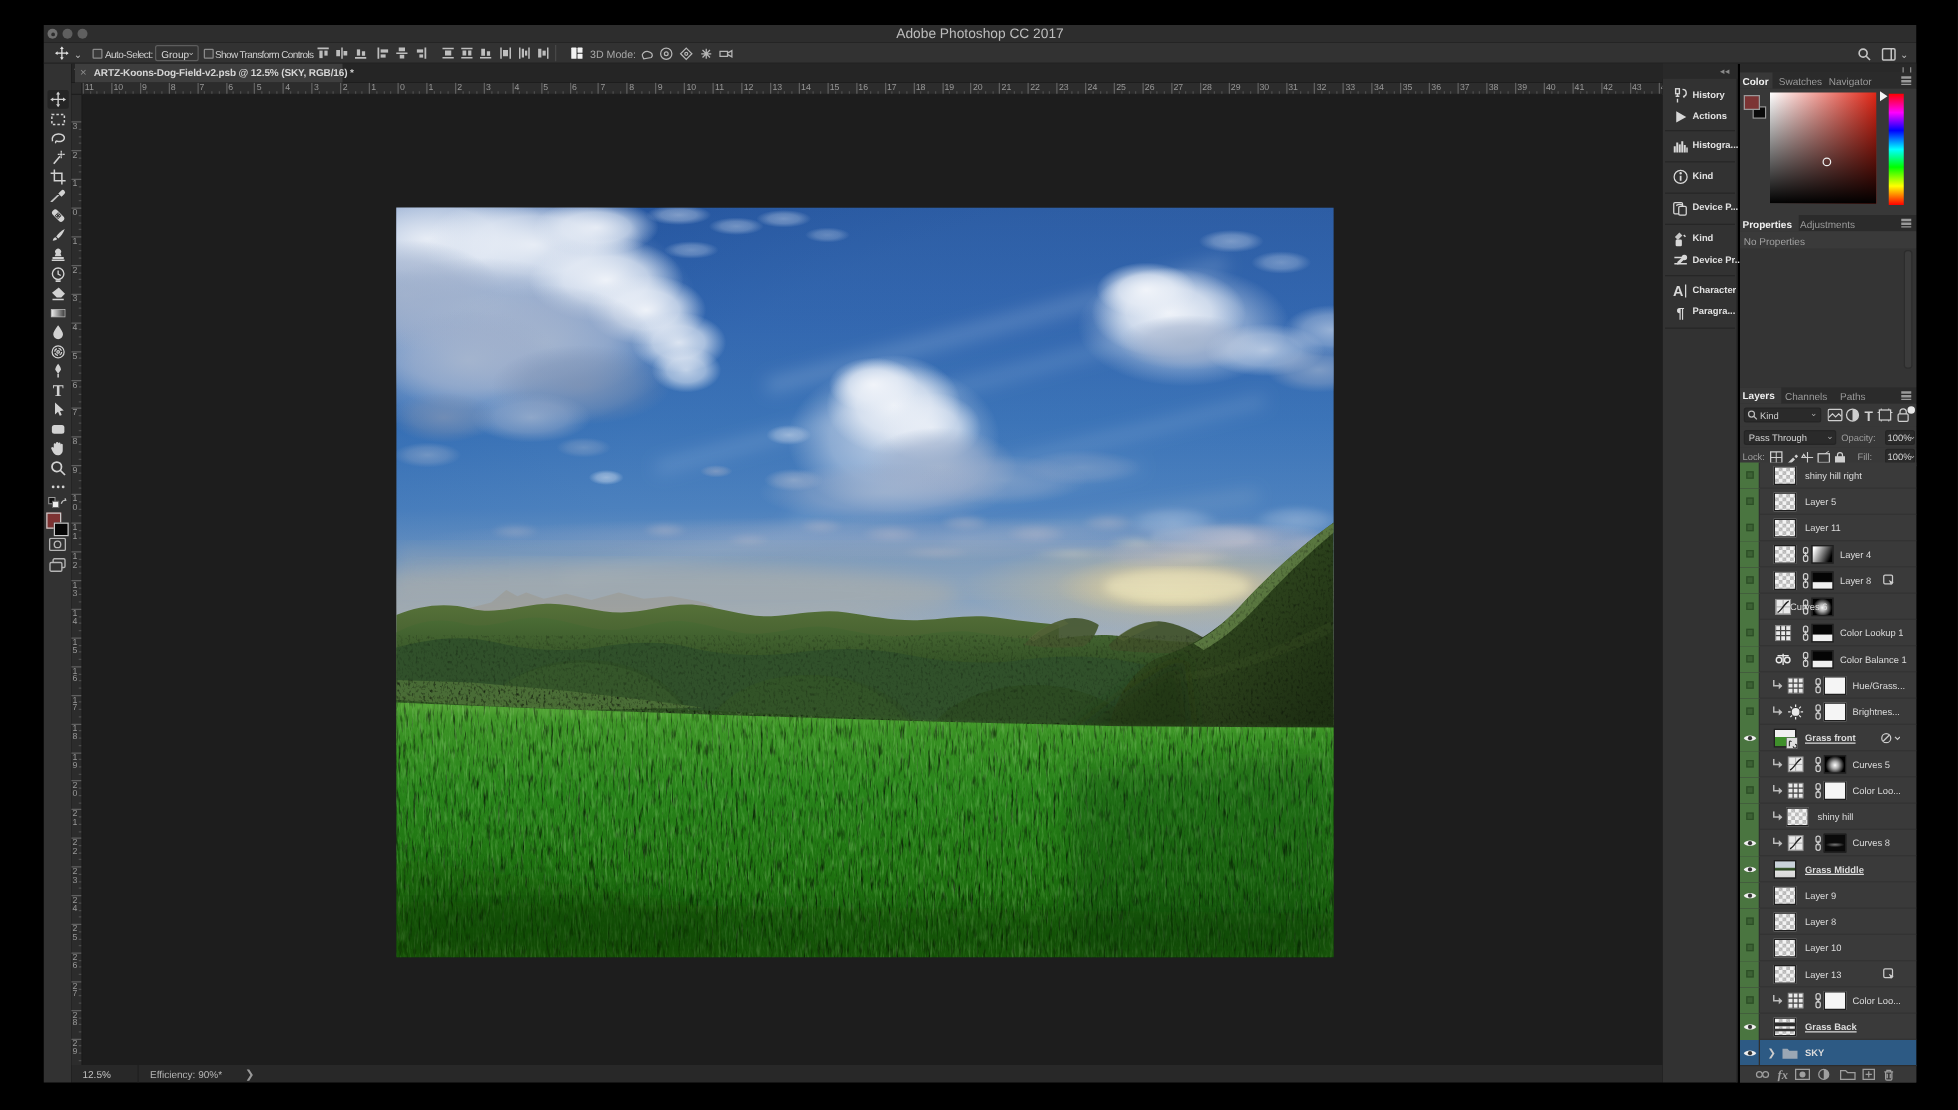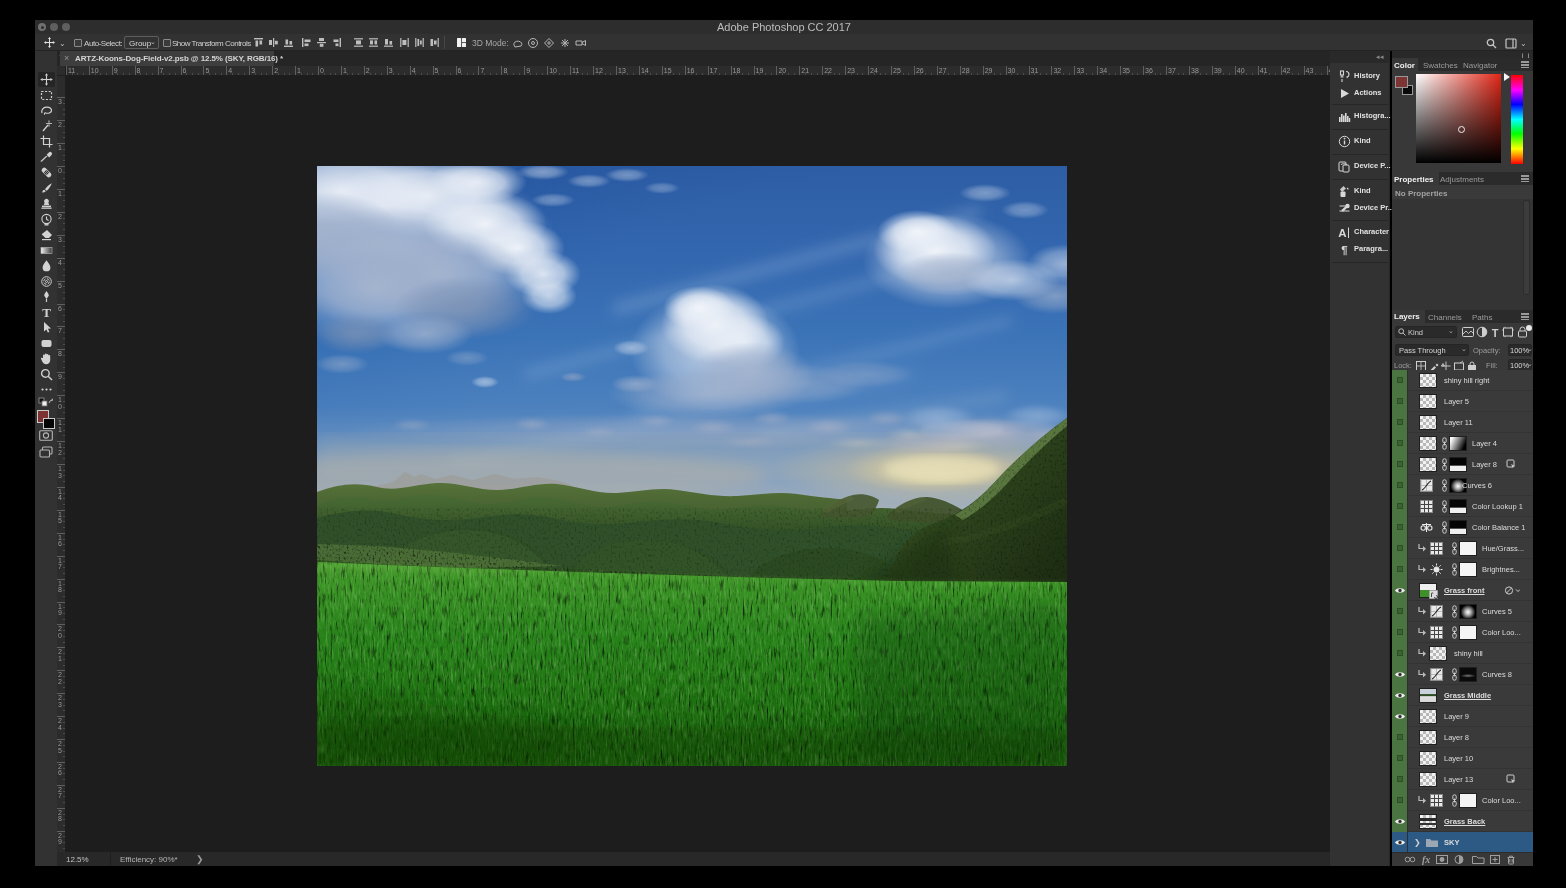--- a/index.html
+++ b/index.html
@@ -1175,21 +1175,21 @@
 <div class="abs" style="left:1416px;top:74px;width:85px;height:89px;background:linear-gradient(to bottom, rgba(0,0,0,0) 0%, #000 100%), linear-gradient(to right, #fff 0%, #e02616 100%);"></div>
 <div class="abs" style="left:1458px;top:126px;width:7px;height:7px;border:1.2px solid #eee;border-radius:50%;"></div>
 <div class="abs" style="left:1511px;top:75px;width:12px;height:89px;background:linear-gradient(to bottom,#ff0000 0%,#ff00ff 17%,#0000ff 33%,#00ffff 50%,#00ff00 66%,#ffff00 83%,#ff0000 100%);"></div>
 <div class="abs" style="left:1504px;top:73px;width:0;height:0;border-top:4px solid transparent;border-bottom:4px solid transparent;border-left:6px solid #f5f5f5;"></div>
 <div class="abs" style="left:1392px;top:172px;width:141px;height:13px;background:#2b2b2b;"></div>
 <div class="abs" style="left:1392px;top:172px;width:47px;height:13px;background:#383838;"></div>
 <div class="abs" style="left:1394px;top:175px;font-size:8px;line-height:9px;color:#f0f0f0;font-weight:bold;">Properties</div>
 <div class="abs" style="left:1440px;top:175px;font-size:8px;line-height:9px;color:#9b9b9b;">Adjustments</div>
 <div class="abs" style="left:1521px;top:175px;width:8px;height:7px;border-top:5px double #9a9a9a;border-bottom:1px solid #9a9a9a;"></div>
 <div class="abs" style="left:1392px;top:185px;width:141px;height:14px;background:#3a3a3a;"></div>
-<div class="abs" style="left:1395px;top:189px;font-size:8px;line-height:9px;color:#a2a2a2;font-weight:bold;">No Properties</div>
+<div class="abs" style="left:1395px;top:189px;font-size:8px;line-height:9px;color:#a2a2a2;font-weight:normal;">No Properties</div>
 <div class="abs" style="left:1392px;top:199px;width:141px;height:111px;background:#343434;"></div>
 <div class="abs" style="left:1523px;top:200px;width:7px;height:95px;background:#3c3c3c;border:1px solid #2c2c2c;border-radius:3px;"></div>
 <div class="abs" style="left:1392px;top:310px;width:141px;height:13px;background:#2b2b2b;"></div>
 <div class="abs" style="left:1392px;top:310px;width:33px;height:13px;background:#383838;"></div>
 <div class="abs" style="left:1394px;top:312px;font-size:8px;line-height:9px;color:#f0f0f0;font-weight:bold;">Layers</div>
 <div class="abs" style="left:1428px;top:313px;font-size:8px;line-height:9px;color:#9b9b9b;">Channels</div>
 <div class="abs" style="left:1472px;top:313px;font-size:8px;line-height:9px;color:#9b9b9b;">Paths</div>
 <div class="abs" style="left:1521px;top:313px;width:8px;height:7px;border-top:5px double #9a9a9a;border-bottom:1px solid #9a9a9a;"></div>
 <div class="abs" style="left:1392px;top:323px;width:141px;height:18px;background:#383838;"></div>
 <div class="abs" style="left:1395px;top:326px;width:62px;height:12px;background:#2a2a2a;border:1px solid #252525;border-radius:2px;"></div>
@@ -1291,21 +1291,21 @@
     <rect x="0.5" y="0.5" width="12" height="12" fill="#e9e9e9" stroke="#888"></rect>
     <path d="M1 12 h11 M1 1 v11 M6.5 1 v11 M1 6.5 h11" stroke="#999" stroke-width=".6"></path>
     <path d="M2 11 C5 10 8 3 11 2" fill="none" stroke="#222" stroke-width="1.1"></path>
   </svg>
 <svg class="abs" style="left:1441px;top:479.0px" width="7" height="13" viewBox="0 0 7 13" fill="none" stroke="#cfcfcf" stroke-width="1">
     <rect x="1.8" y="0.8" width="3.4" height="5" rx="1.6"></rect>
     <rect x="1.8" y="7.2" width="3.4" height="5" rx="1.6"></rect>
     <line x1="3.5" y1="4.6" x2="3.5" y2="8.4"></line>
   </svg>
 <div class="abs" style="left:1449px;top:478.0px;width:18px;height:15px;background:radial-gradient(circle at 50% 55%, #fff 0%, #aaa 28%, #000 70%);border:1px solid #1f1f1f;"></div>
-<div class="abs" style="left:1462px;top:482.0px;font-size:7.5px;line-height:8px;color:#dcdcdc;white-space:nowrap;text-align:center;">Curves 6</div>
+<div class="abs" style="left:1432px;top:482.0px;font-size:7.5px;line-height:8px;color:#dcdcdc;white-space:nowrap;text-align:center;">Curves 6</div>
 <div class="abs" style="left:1392px;top:496.0px;width:141px;height:21.0px;background:#3a3a3a;border-bottom:1px solid #333;"></div>
 <div class="abs" style="left:1392px;top:496.0px;width:16px;height:21.0px;background:#4a7540;border-right:1px solid #2f2f2f;"></div>
 <div class="abs" style="left:1397px;top:503.0px;width:6px;height:6px;background:#3c6134;border:1px solid #2c4f26;"></div>
 <svg class="abs" style="left:1420px;top:500.0px" width="13" height="13" viewBox="0 0 13 13">
     <rect x="0.5" y="0.5" width="12" height="12" fill="#e9e9e9" stroke="#888"></rect>
     <path d="M0.5 4.5 h12 M0.5 8.5 h12 M4.5 0.5 v12 M8.5 0.5 v12" stroke="#444" stroke-width="1"></path>
   </svg>
 <svg class="abs" style="left:1441px;top:500.0px" width="7" height="13" viewBox="0 0 7 13" fill="none" stroke="#cfcfcf" stroke-width="1">
     <rect x="1.8" y="0.8" width="3.4" height="5" rx="1.6"></rect>
     <rect x="1.8" y="7.2" width="3.4" height="5" rx="1.6"></rect>

